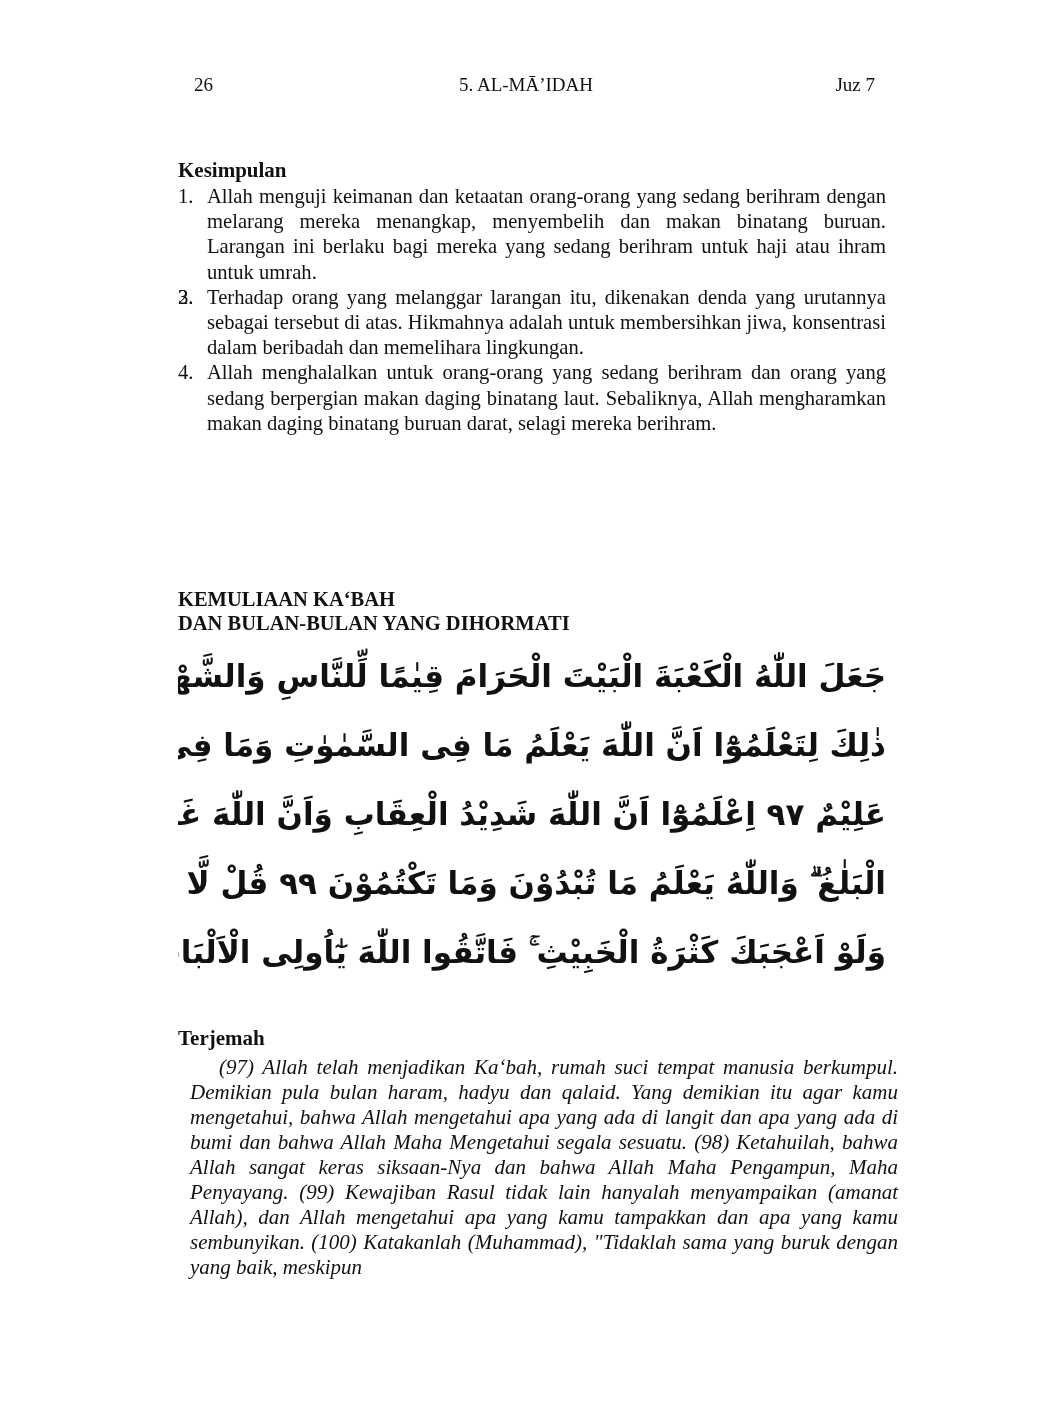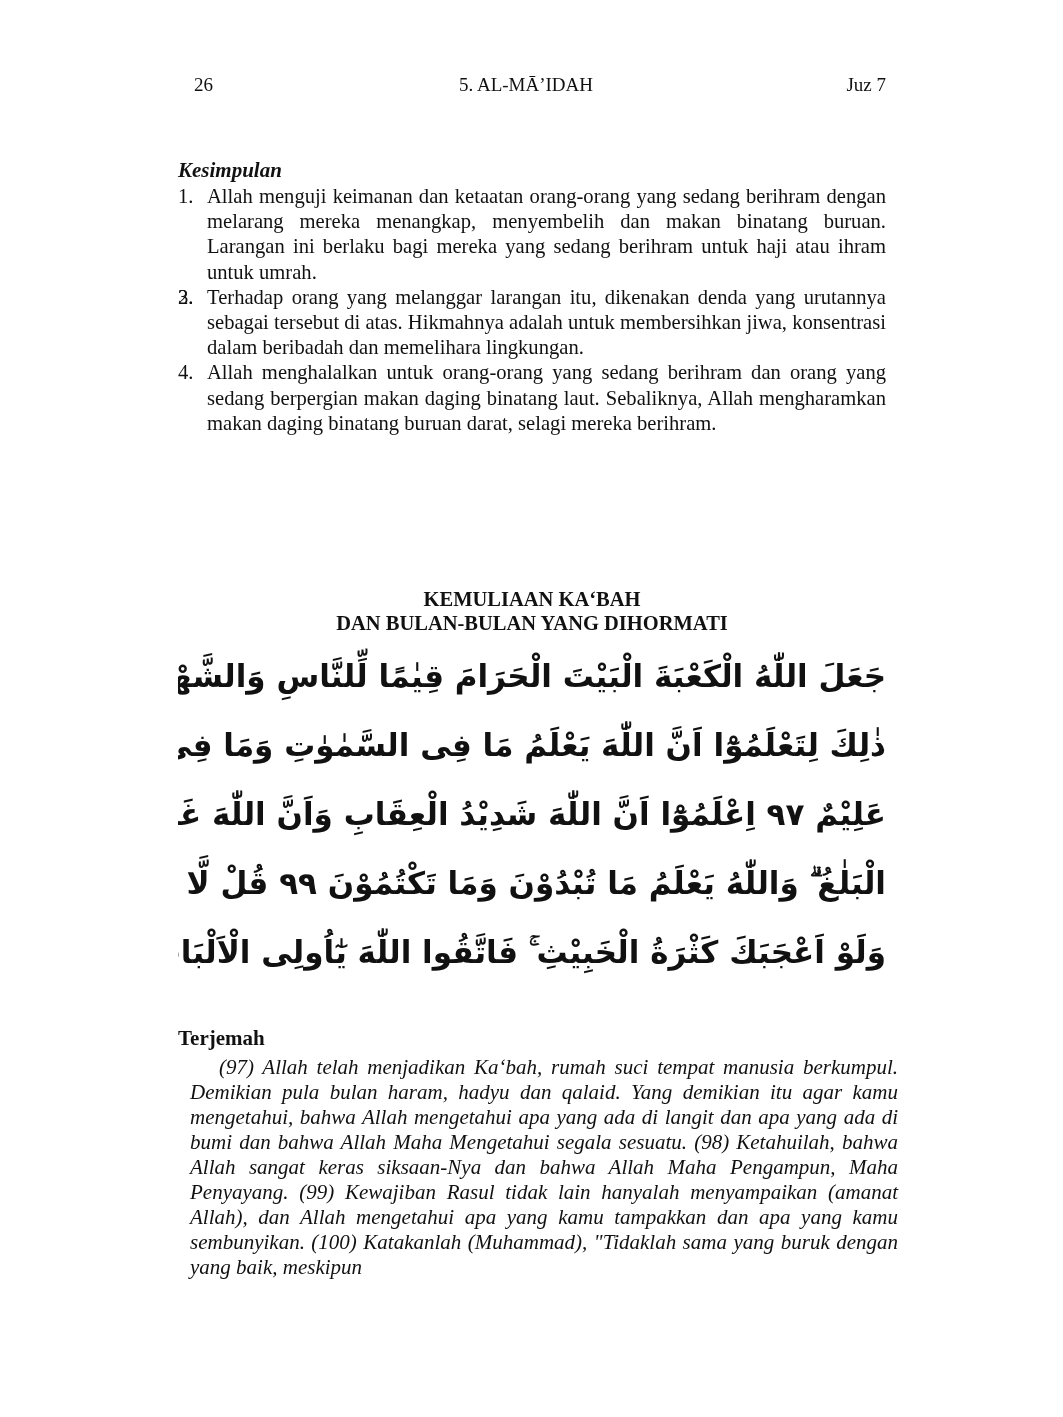--- a/index.html
+++ b/index.html
@@ -2,28 +2,28 @@
 <html><head>
 <meta charset="utf-8">
 <style>
   html, body { margin: 0; padding: 0; background: #ffffff; }
   body { width: 1063px; height: 1417px; position: relative; overflow: hidden;
          font-family: "Liberation Serif", "DejaVu Serif", serif; color: #111; }
   .header { position: absolute; top: 74px; left: 178px; width: 708px; height: 30px;
             font-size: 19px; }
   .header .pg { position: absolute; left: 16px; top: 0; }
   .header .title { position: absolute; left: 0; right: 12px; text-align: center; top: 0; }
-  .header .juz { position: absolute; right: 0; top: 0; text-align: center; }
+  .header .juz { position: absolute; right: 11px; top: 0; text-align: center; }
   .section-heading { position: absolute; left: 178px; font-weight: bold; font-size: 21px; }
-  #kesimpulan-h { top: 158px; font-style: italic; }
+  #kesimpulan-h { top: 158px; }
   .concl { position: absolute; left: 178px; top: 184px; width: 708px; margin: 0; padding: 0; list-style: none; }
   .concl li { position: relative; padding-left: 29px; font-size: 20.6px; line-height: 25.2px;
               text-align: justify; text-align-last: left; }
   .concl li .num { position: absolute; left: 0; top: 0; }
-  .center-heading { position: absolute; left: 178px; width: 708px; top: 587px; text-align: center;
+  .center-heading { position: absolute; left: 178px; width: 708px; top: 587px; 
                     font-weight: bold; font-size: 20.5px; line-height: 24px; }
   .arabic { position: absolute; left: 178px; top: 642px; width: 708px; height: 345px;
             direction: rtl; font-family: "DejaVu Sans", sans-serif; font-weight: bold; }
   .arabic .line { height: 69px; font-size: 31px; line-height: 69px; text-align: justify;
                   text-align-last: justify; white-space: nowrap; overflow: hidden; }
   #terjemah-h { top: 1018px; margin-top: 8px; }
   .translation { position: absolute; left: 178px; top: 1043px; width: 708px; font-style: italic;
                  font-size: 21px; line-height: 25px; text-align: justify; text-indent: 29px; margin: 12px; }
 </style>
 </head>

